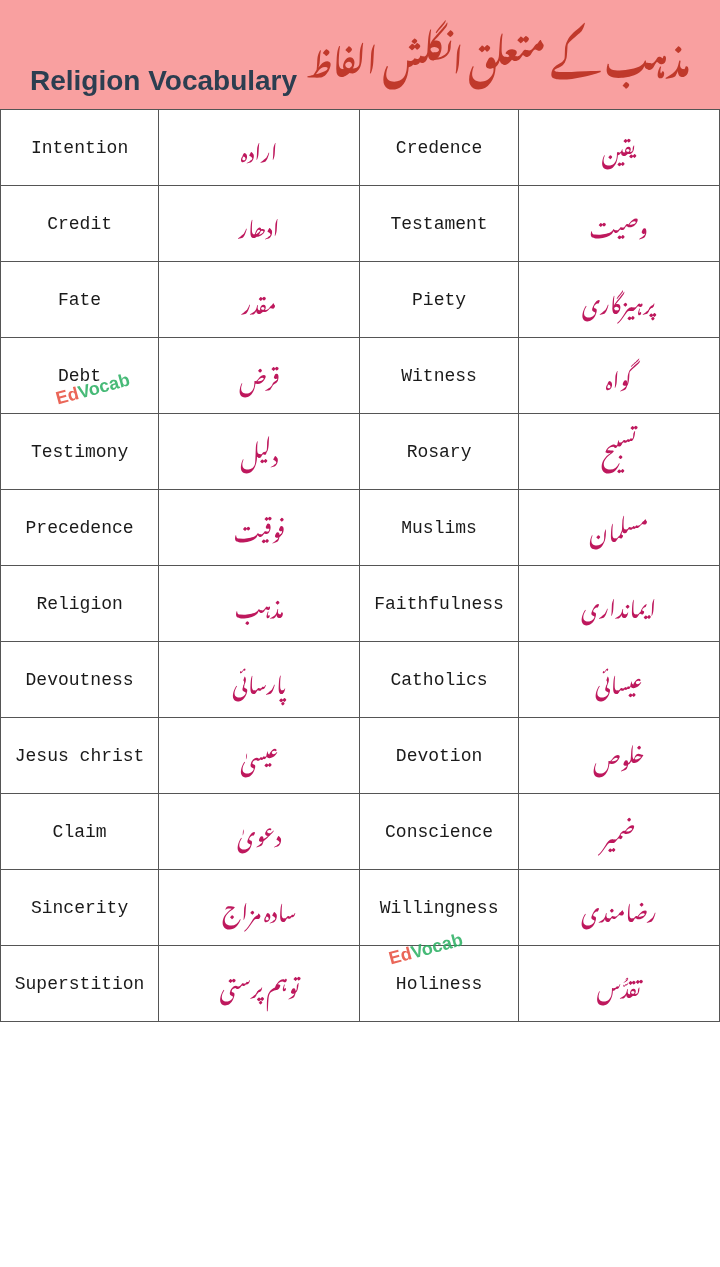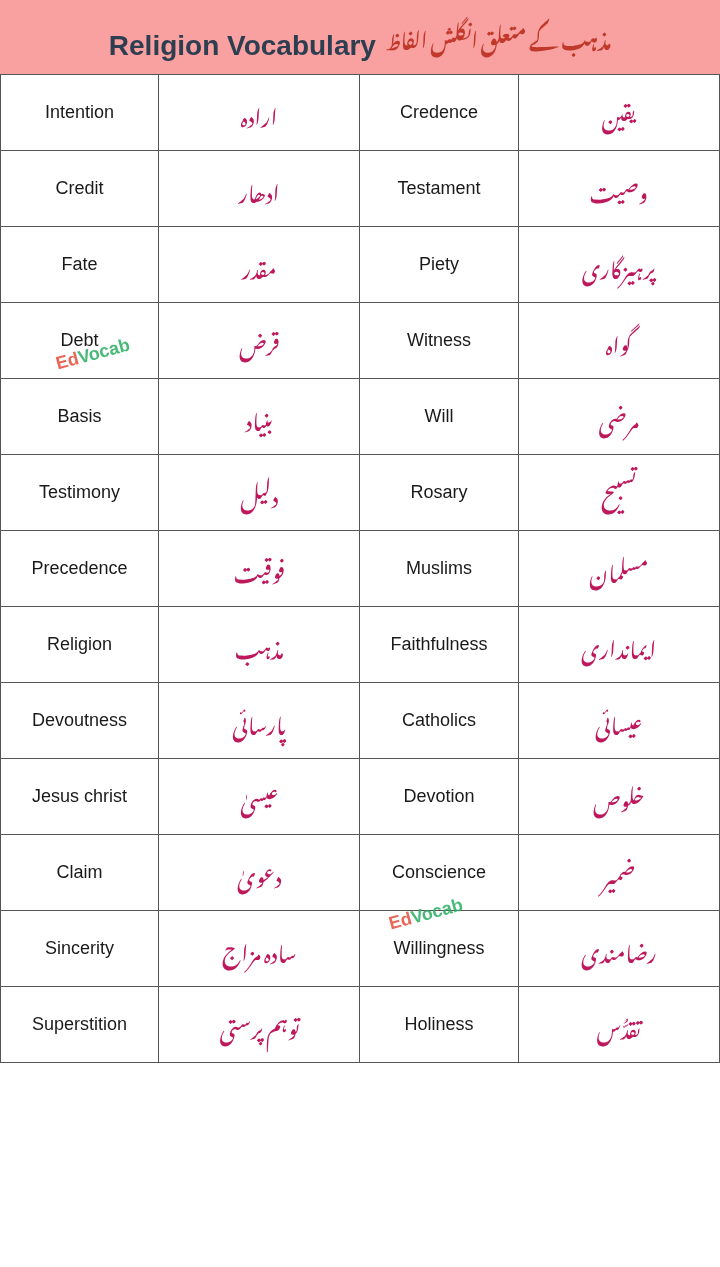--- a/index.html
+++ b/index.html
@@ -14,21 +14,21 @@
       background: #f9a0a0;
       padding: 12px 20px;
       text-align: center;
       display: flex;
       align-items: flex-end;
       justify-content: center;
       gap: 10px;
     }
 
     .header-urdu {
-      font-size: 20px;
+      font-size: 34px;
       color: #c0392b;
       font-weight: bold;
       direction: rtl;
       font-family: 'Noto Nastaliq Urdu', 'Arial Unicode MS', serif;
     }
 
     .header-english {
       font-size: 28px;
       color: #2c3e50;
       font-weight: bold;
@@ -44,21 +44,21 @@
     .vocab-table td {
       border: 1px solid #555;
       padding: 10px 8px;
       text-align: center;
       vertical-align: middle;
     }
 
     .english-word {
       font-size: 18px;
       color: #1a1a1a;
-      font-family: Liberation Sans, sans-serif;
+      font-family: Liberation Mono, monospace;
       font-weight: normal;
     }
 
     .urdu-word {
       font-size: 22px;
       color: #be185d;
       direction: rtl;
       font-family: 'Noto Nastaliq Urdu', 'Arial Unicode MS', 'Urdu Typesetting', serif;
     }
 
@@ -109,26 +109,20 @@
           <td class="col-en english-word">Piety</td>
           <td class="col-ur urdu-word">پرہیزگاری</td>
         </tr>
         <tr>
           <td class="col-en english-word">Debt</td>
           <td class="col-ur urdu-word">قرض</td>
           <td class="col-en english-word">Witness</td>
           <td class="col-ur urdu-word">گواہ</td>
         </tr>
         <tr>
-          <td class="col-en english-word">Basis</td>
-          <td class="col-ur urdu-word">بنیاد</td>
-          <td class="col-en english-word">Will</td>
-          <td class="col-ur urdu-word">مرضی</td>
-        </tr>
-        <tr>
           <td class="col-en english-word">Testimony</td>
           <td class="col-ur urdu-word">دلیل</td>
           <td class="col-en english-word">Rosary</td>
           <td class="col-ur urdu-word">تسبیح</td>
         </tr>
         <tr>
           <td class="col-en english-word">Precedence</td>
           <td class="col-ur urdu-word">فوقیت</td>
           <td class="col-en english-word">Muslims</td>
           <td class="col-ur urdu-word">مسلمان</td>

